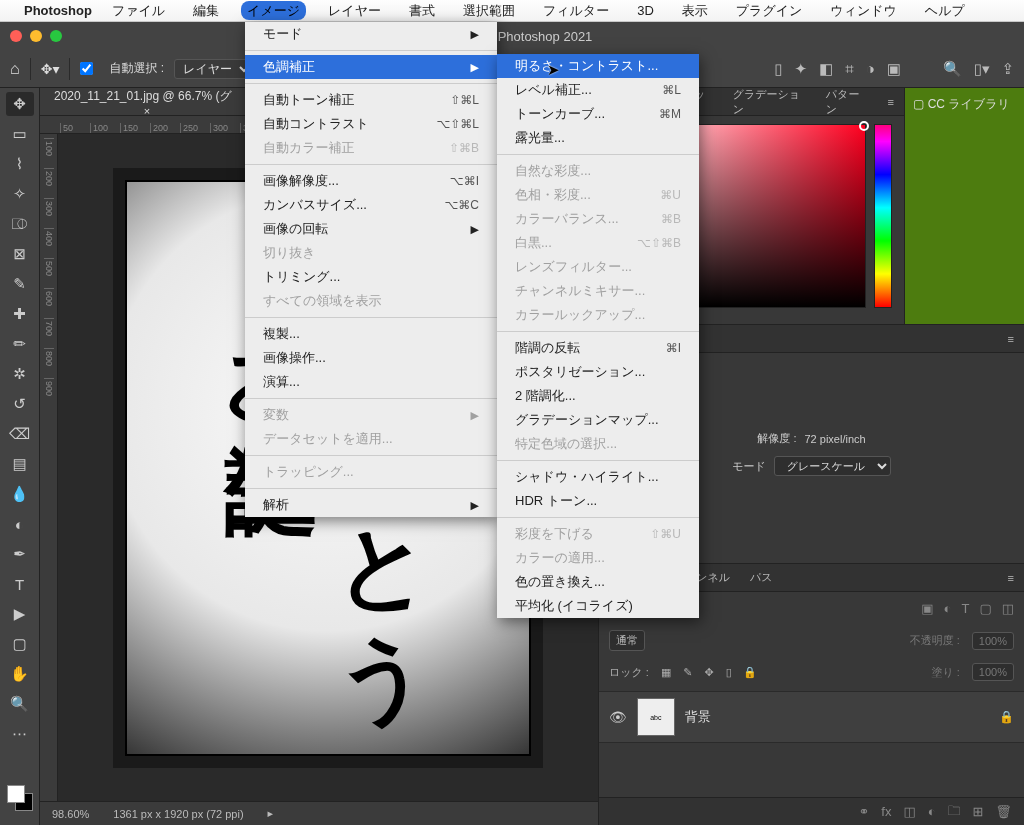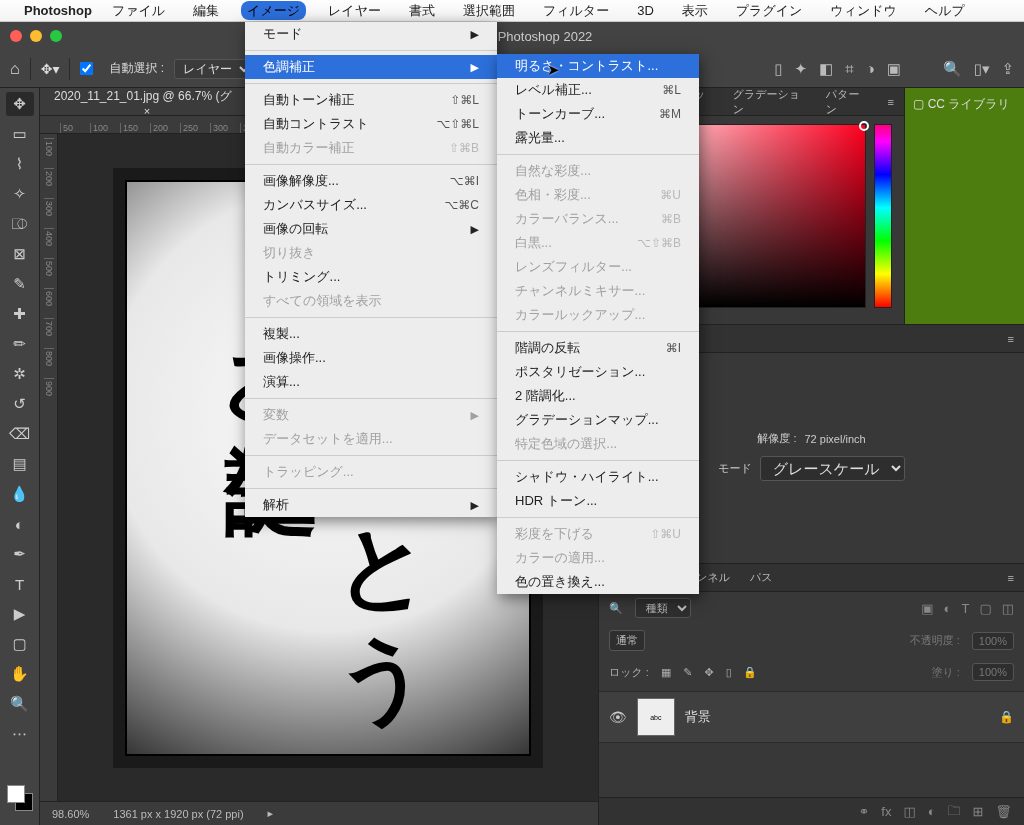--- a/index.html
+++ b/index.html
@@ -66,21 +66,21 @@
   .color-picker { height:200px; background:#383838; display:flex; padding:8px 12px; gap:8px; }
   .color-field { flex:1; background: linear-gradient(to bottom, rgba(0,0,0,0) 0%, #000 100%), linear-gradient(to right,#fff 0%, #ff0020 100%); border:1px solid #222; position:relative;}
   .color-field .ring { position:absolute; width:10px; height:10px; border:2px solid #fff; border-radius:50%; top:-4px; right:-4px; }
   .hue-bar { width:18px; background:linear-gradient(to bottom,#ff0080,#ff00ff,#8000ff,#0000ff,#0080ff,#00ffff,#00ff80,#00ff00,#80ff00,#ffff00,#ff8000,#ff0000); border:1px solid #222; }
   
   .lib-panel { width:120px; background:#4d7c0f; border-left:1px solid #222; padding:8px; font-size:12px; color:#ddd; }
 
   .prop-panel { padding:10px 16px; font-size:11px; color:#ccc; display:flex; flex-direction:column; gap:10px; height:210px; }
   .prop-panel .row { display:flex; align-items:center; gap:8px; }
   .prop-panel .field { background:#2e2e2e; padding:3px 8px; border-radius:3px; min-width:60px; }
-  .prop-panel select { background:#2e2e2e; color:#ddd; border:1px solid #555; padding:2px 8px; border-radius:3px; font-size:15px; }
+  .prop-panel select { background:#2e2e2e; color:#ddd; border:1px solid #555; padding:2px 8px; border-radius:3px; font-size:11px; }
 
   .layers-panel { flex:1; background:#383838; display:flex; flex-direction:column; }
   .layers-header { display:flex; align-items:center; padding:6px 10px; gap:12px; font-size:11px; color:#aaa; }
   .layers-header select, .layers-header .sel { background:#2e2e2e; color:#bbb; border:1px solid #555; padding:2px 6px; border-radius:3px; font-size:11px; }
   .layers-icons { display:flex; gap:10px; margin-left:auto; color:#888; font-size:13px; }
   .layer-row { display:flex; align-items:center; padding:6px 10px; gap:10px; background:#3f3f3f; border-top:1px solid #2a2a2a; border-bottom:1px solid #2a2a2a; margin-top:4px; }
   .layer-row .eye { font-size:14px; color:#ccc; }
   .layer-row .thumb { width:38px; height:38px; background:#eee; border:1px solid #666; font-size:7px; color:#000; display:flex; align-items:center; justify-content:center; }
   .layer-row .lock { margin-left:auto; color:#bbb; font-size:12px; }
   .layers-footer { margin-top:auto; height:28px; background:#323232; border-top:1px solid #222; display:flex; align-items:center; justify-content:flex-end; gap:12px; padding:0 12px; font-size:13px; color:#888; }
@@ -109,21 +109,21 @@
   <span class="app-name">Photoshop</span>
   <span id="mbar-items"><span class="menu-item">ファイル</span><span class="menu-item">編集</span><span class="menu-item active">イメージ</span><span class="menu-item">レイヤー</span><span class="menu-item">書式</span><span class="menu-item">選択範囲</span><span class="menu-item">フィルター</span><span class="menu-item">3D</span><span class="menu-item">表示</span><span class="menu-item">プラグイン</span><span class="menu-item">ウィンドウ</span><span class="menu-item">ヘルプ</span></span>
 </div>
 
 <div class="win-header">
   <div class="traffic">
     <span class="t-red"></span>
     <span class="t-yellow"></span>
     <span class="t-green"></span>
   </div>
-  <div class="win-title">Photoshop 2022</div>
+  <div class="win-title">Photoshop 2021</div>
 </div>
 
 <div class="options-bar">
   <span class="home">⌂</span>
   <span class="sep"></span>
   <span class="move-icon">✥▾</span>
   <span class="sep"></span>
   <label class="checkbox">
     <input type="checkbox" checked="" style="">
     <span>自動選択 :</span>
@@ -470,14 +470,17 @@
     <div class="item disabled">
       <span>彩度を下げる</span>
       <span class="shortcut">⇧⌘U</span>
     </div>
     <div class="item disabled">
       <span>カラーの適用...</span>
     </div>
     <div class="item">
       <span>色の置き換え...</span>
     </div>
+    <div class="item">
+      <span>平均化 (イコライズ)</span>
+    </div>
   </div>
 <div class="cursor-img">➤</div>
 
 </body></html>

